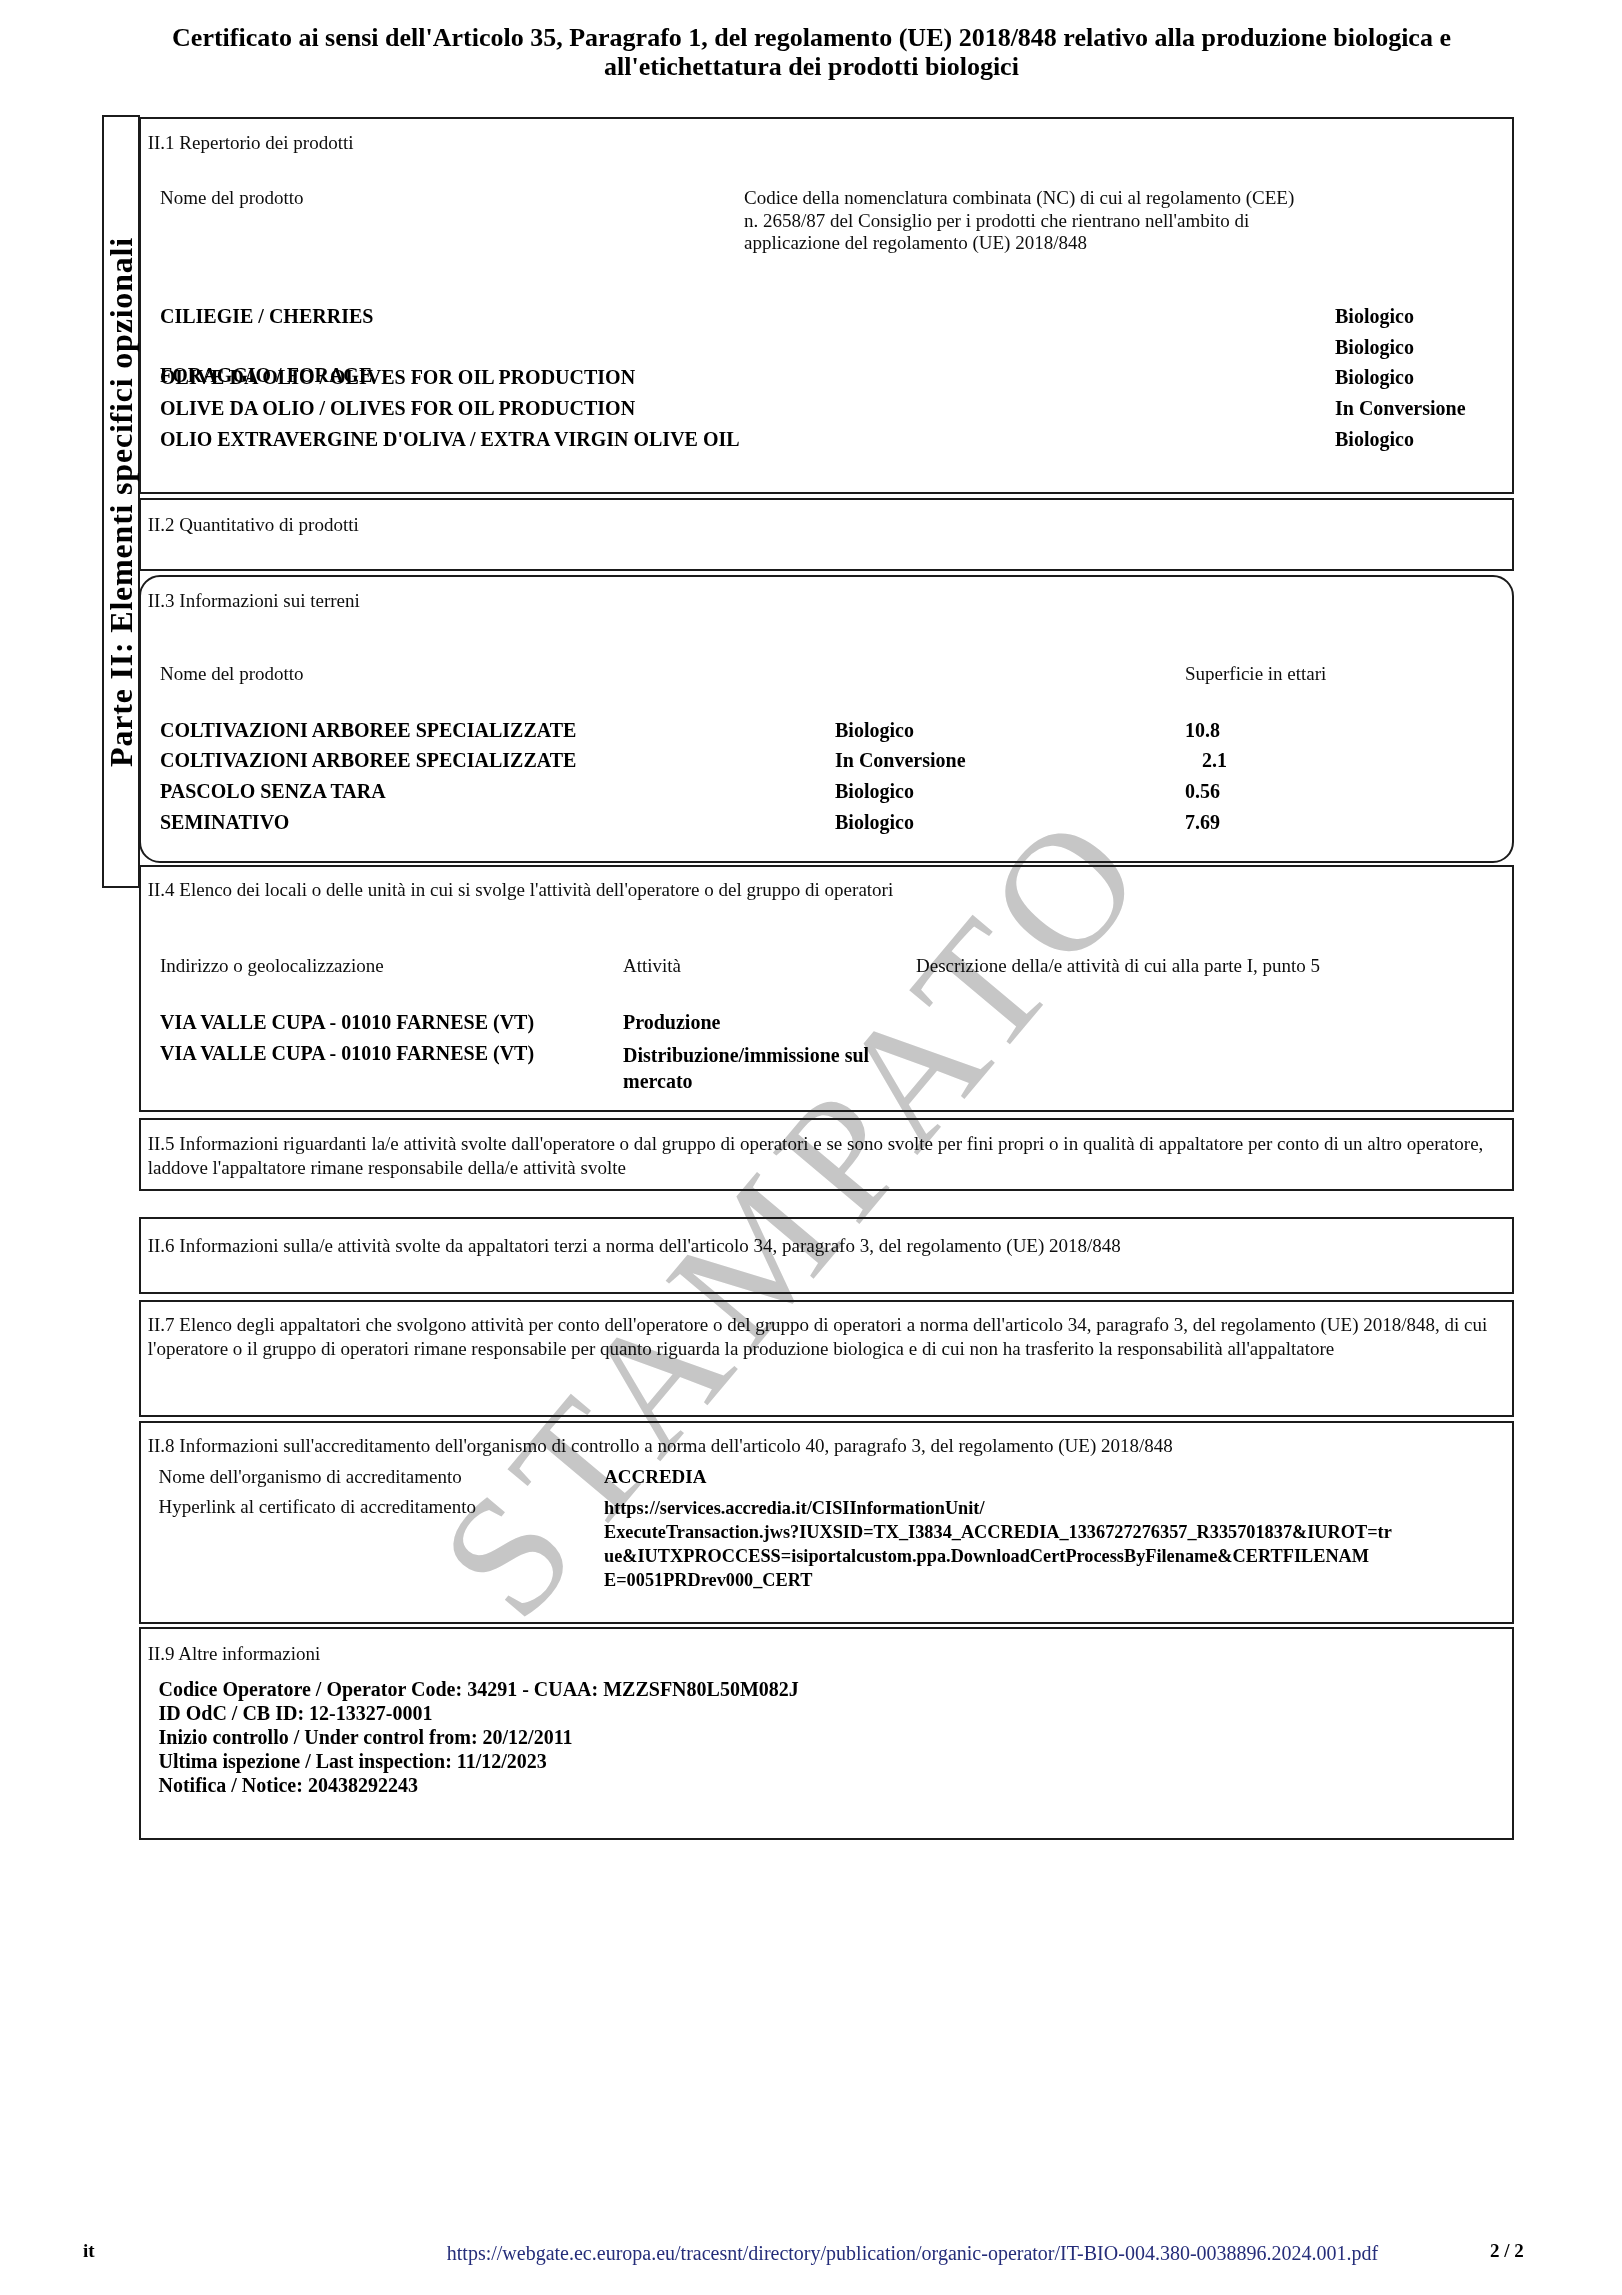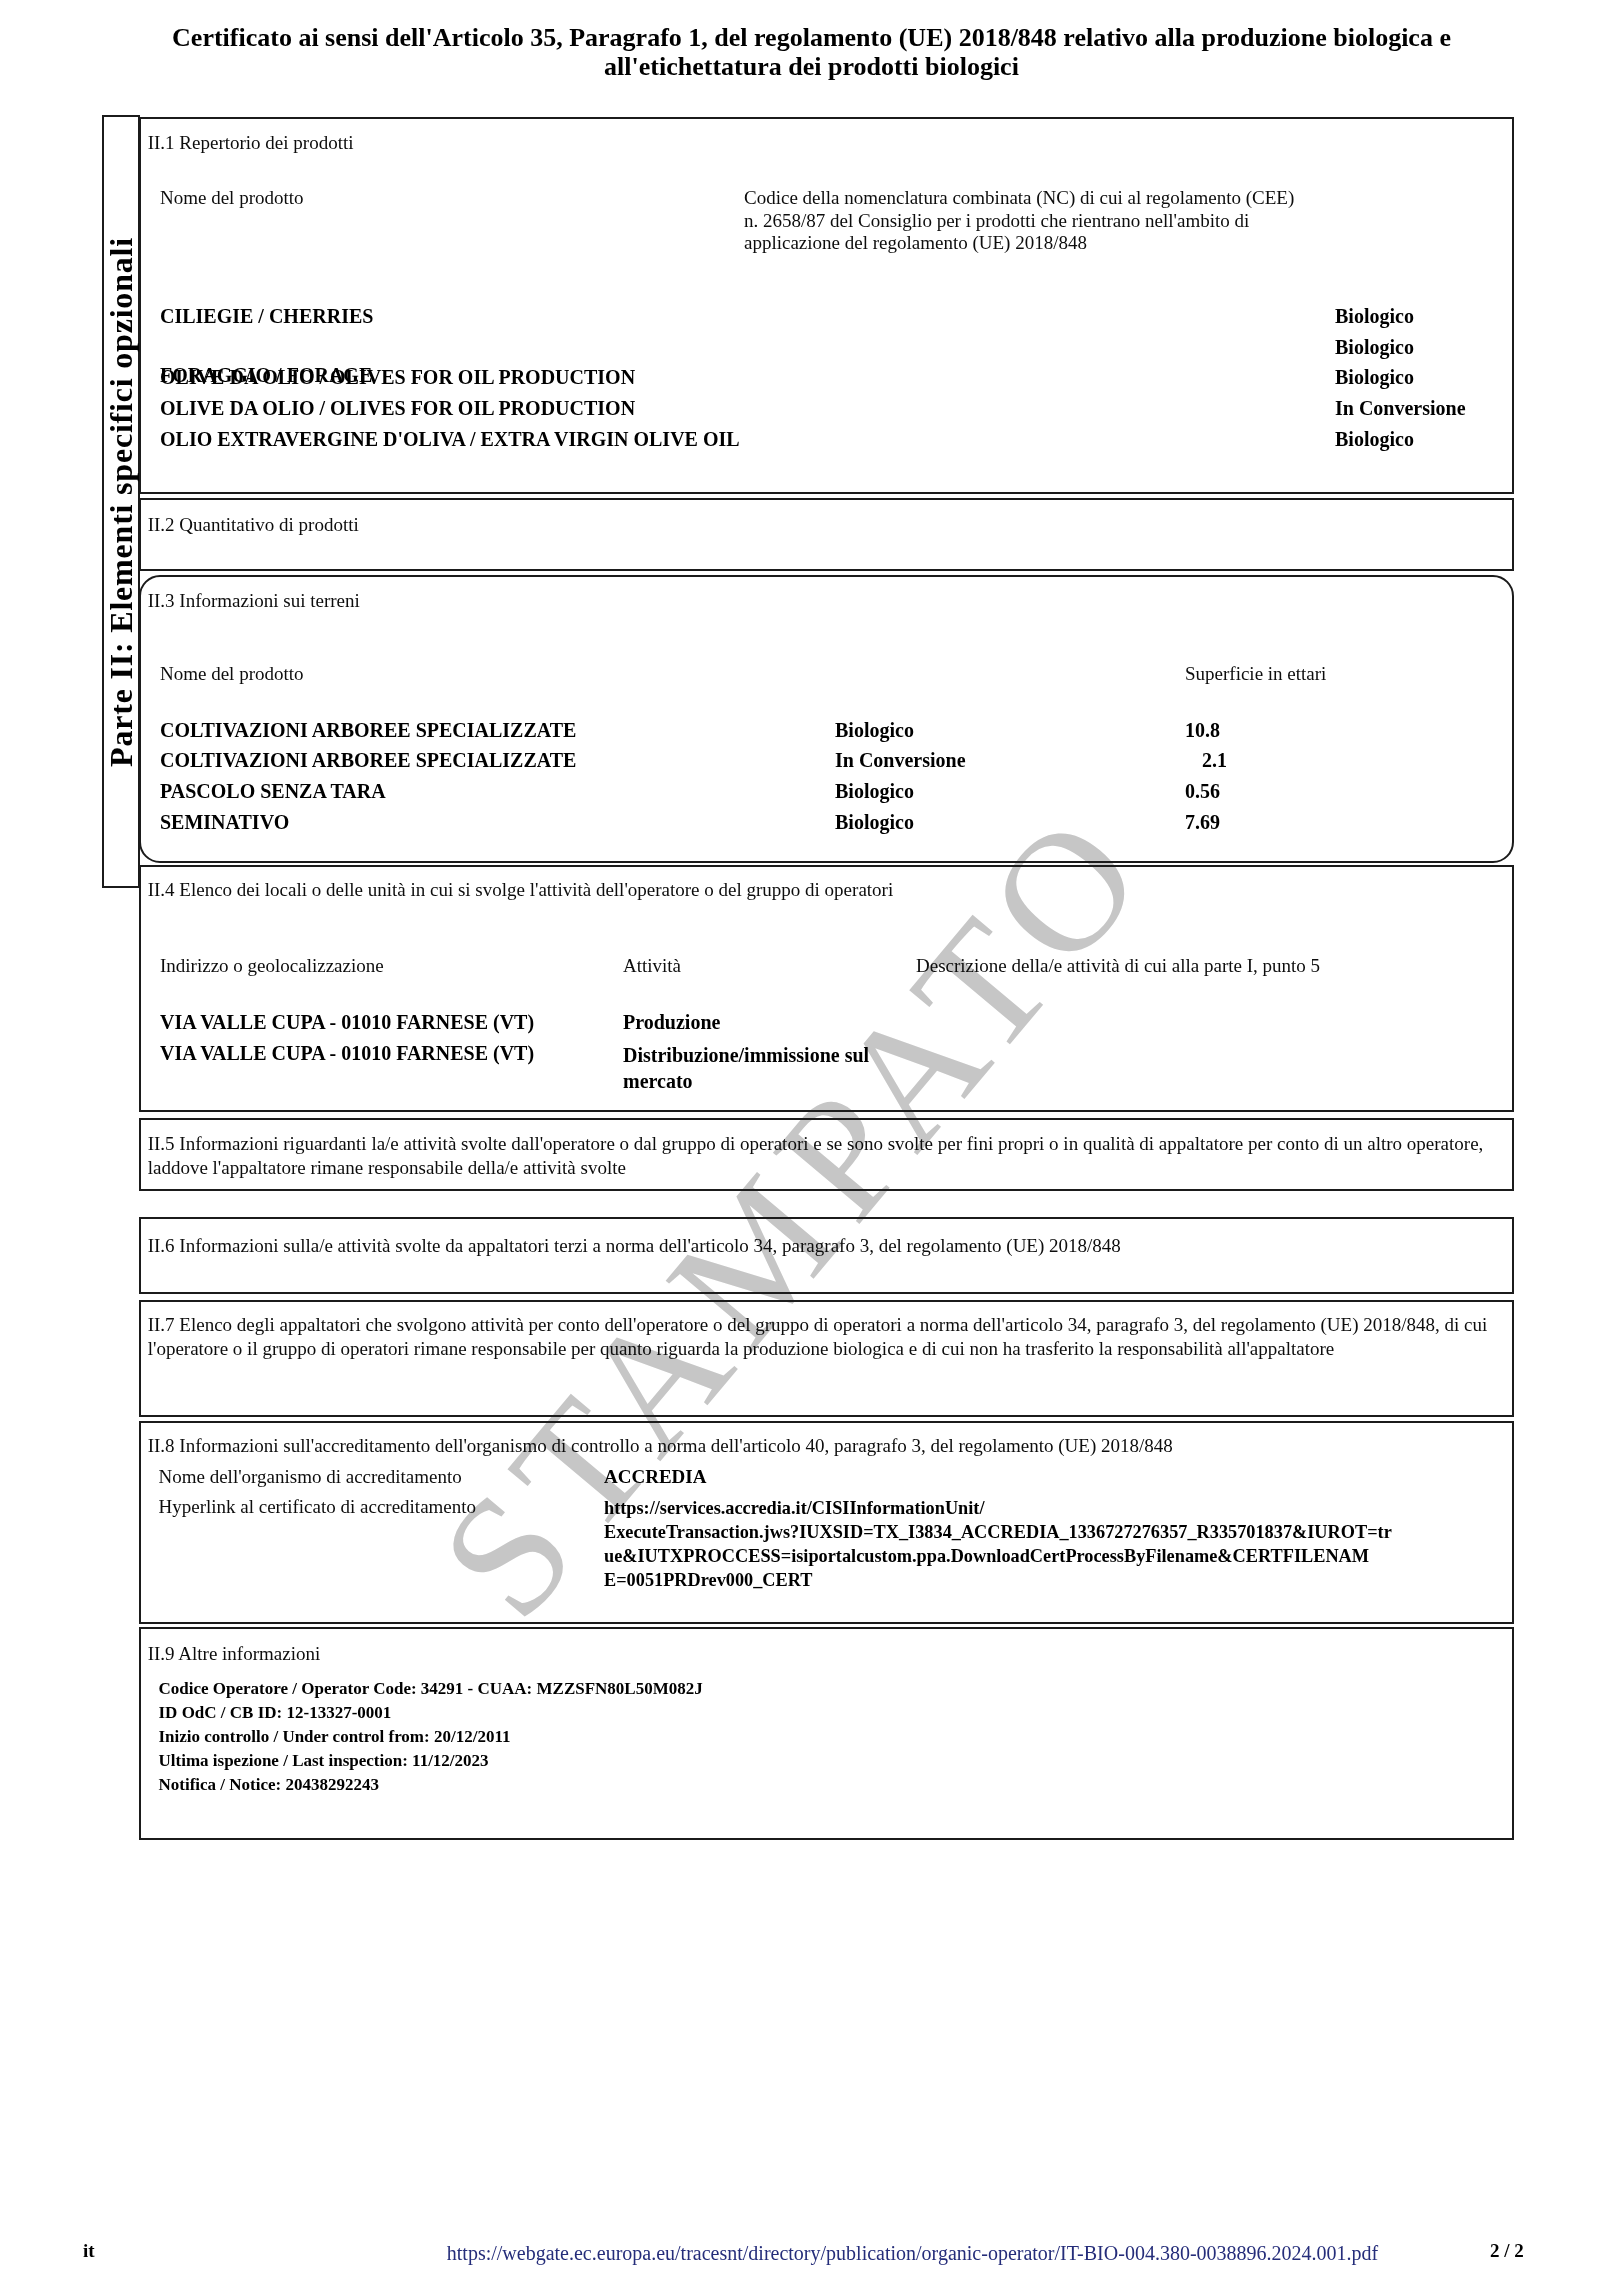--- a/index.html
+++ b/index.html
@@ -45,21 +45,21 @@
     position:absolute;font-size:19px;line-height:22.5px;color:#0d0d0d;
   }
   .brow{
     position:absolute;font-weight:bold;font-size:20px;line-height:31px;color:#000;
     white-space:nowrap;
   }
   .bwrap{white-space:normal;line-height:26px;}
   .kv-label{position:absolute;font-size:19px;color:#0d0d0d;}
   .kv-value{position:absolute;font-weight:bold;font-size:19px;color:#000;}
   .url-lines div{font-weight:bold;font-size:18.3px;line-height:24px;color:#000;word-break:break-all;}
-  .info-lines div{font-weight:bold;font-size:17px;line-height:24px;color:#000;}
+  .info-lines div{font-weight:bold;font-size:20px;line-height:24px;color:#000;}
   .footer-lang{position:absolute;left:83px;top:2240px;font-weight:bold;font-size:19px;color:#000;}
   .footer-url{
     position:absolute;left:358px;top:2242px;width:1109px;text-align:center;
     font-size:20px;color:#252d7a;text-decoration:none;
   }
   .footer-page{position:absolute;left:1490px;top:2240px;font-weight:bold;font-size:19px;color:#000;}
 </style>
 </head>
 <body>
 

